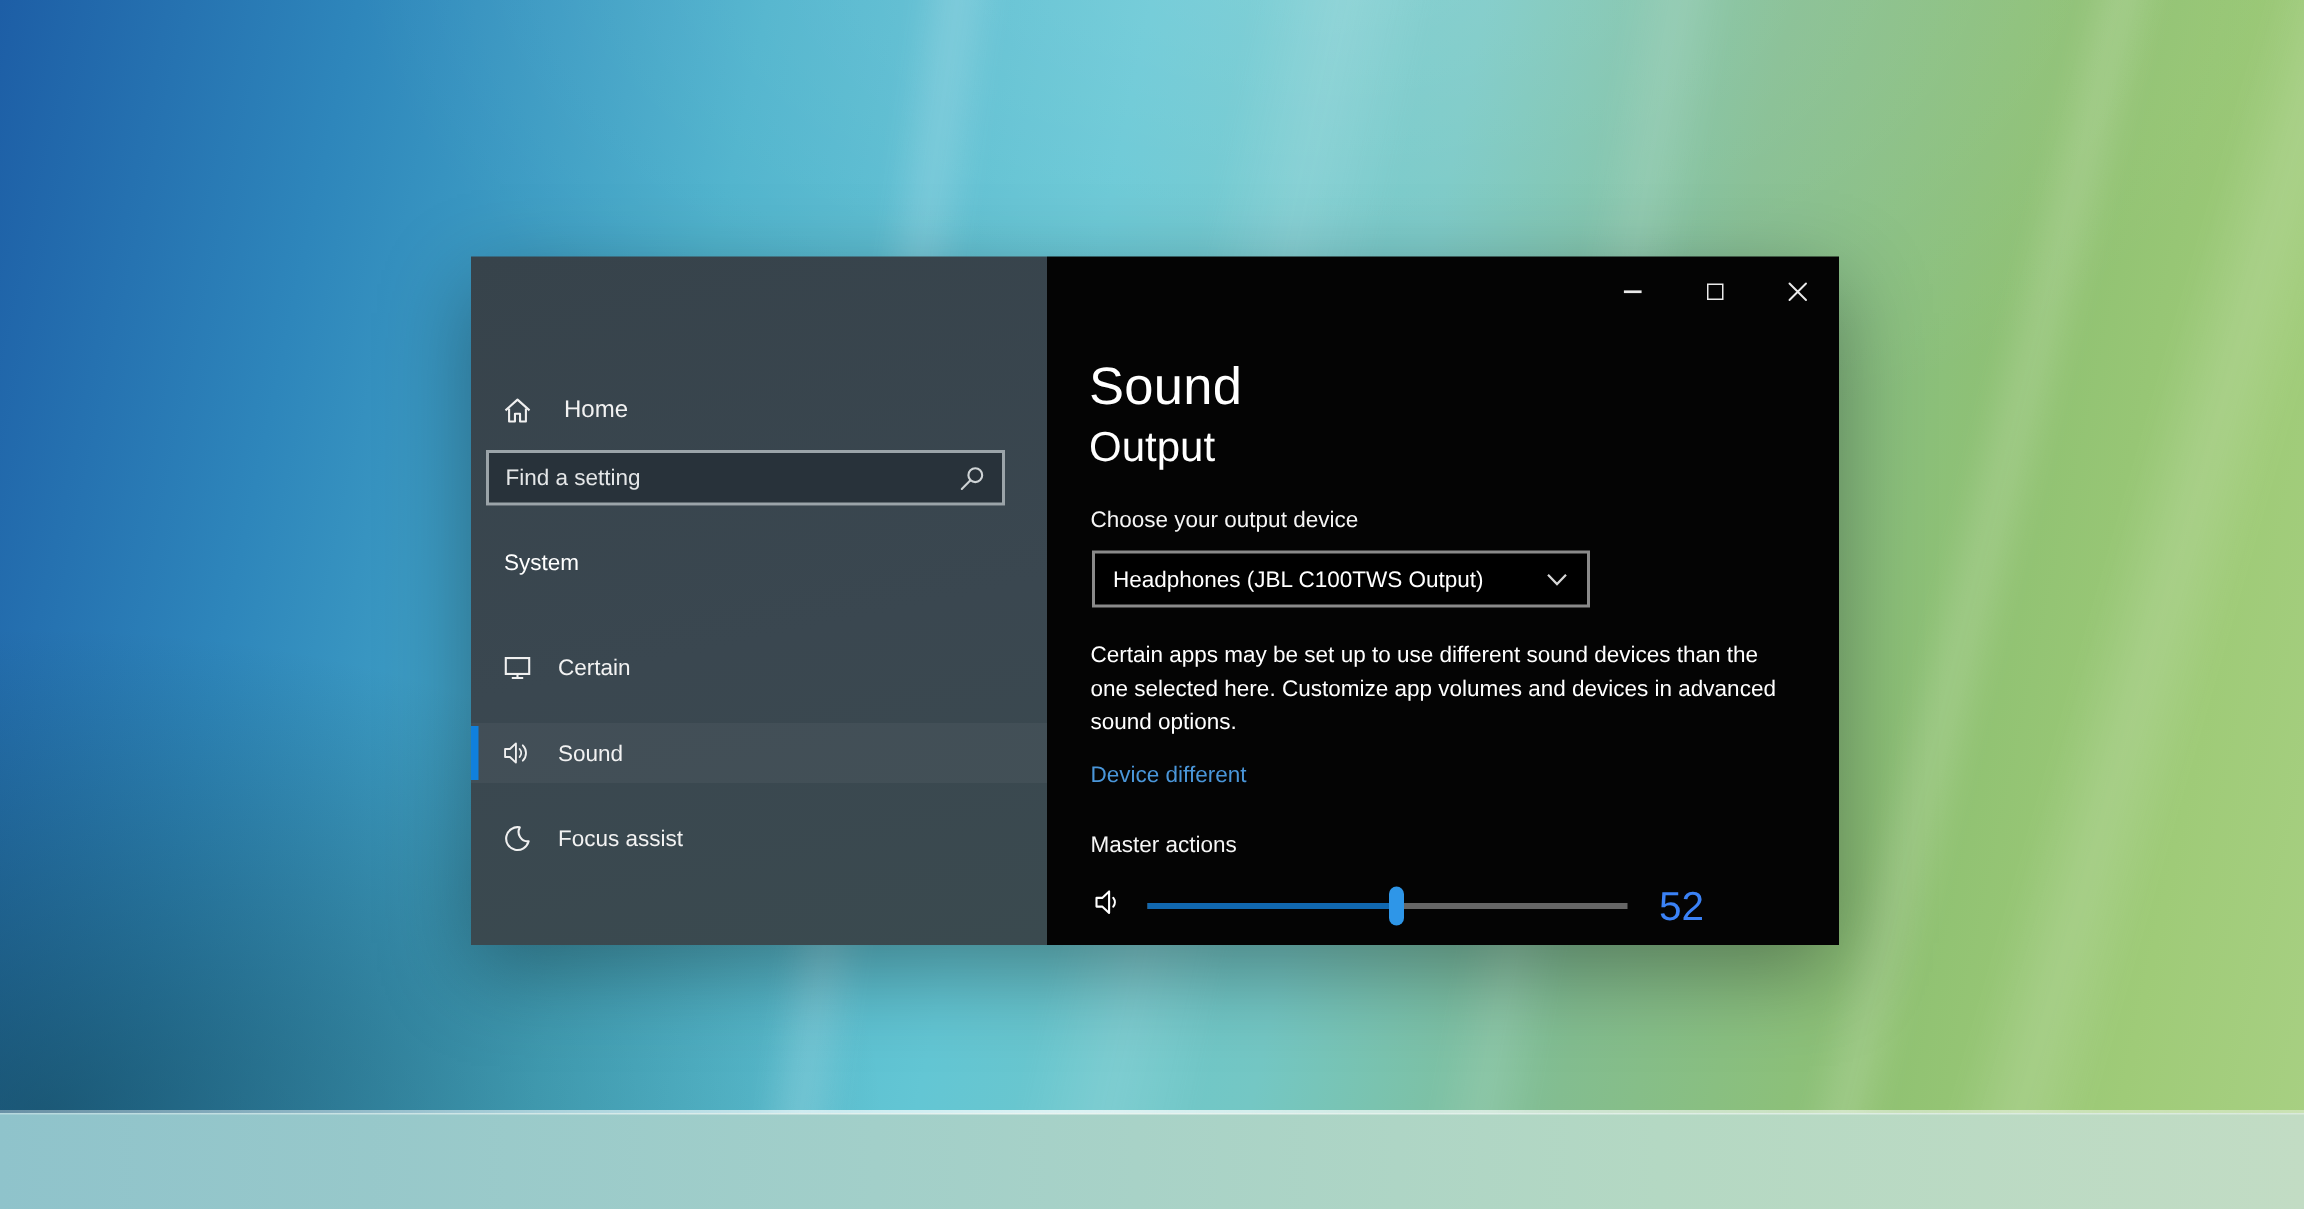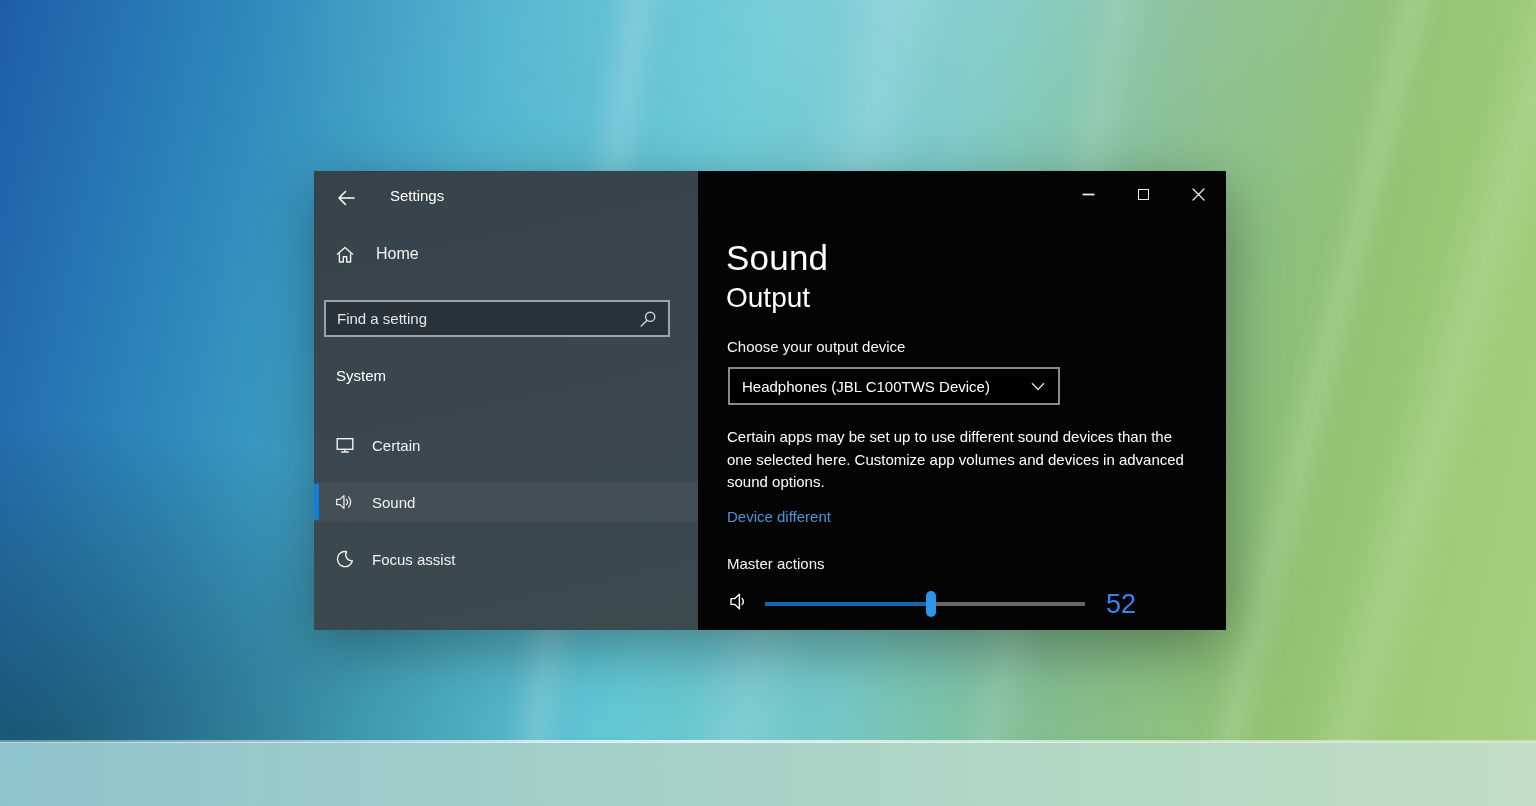--- a/index.html
+++ b/index.html
@@ -50,21 +50,21 @@
   }
   .sb-header { position:absolute; top:12px; left:0; width:100%; height:30px; }
   .back-btn {
     position:absolute; left:18px; top:2px; width:28px; height:26px;
     background:none; border:none; cursor:pointer; display:flex; align-items:center; justify-content:center;
   }
   .sb-title { position:absolute; left:76px; top:4px; font-size:15px; color:#fff; }
 
   .home-row {
     position:absolute; top:74px; left:0; width:100%; height:38px;
-    display:flex; align-items:flex-start; cursor:pointer;
+    display:flex; align-items:flex-end; cursor:pointer;
   }
   .home-row .nav-icon { margin-left:21px; }
   .home-row .nav-label { margin-left:21px; }
 
   .searchbox {
     position:absolute; top:129px; left:10px; width:346px; height:37px;
     background:#28323a; border:2px solid #9ba4a9; display:flex; align-items:center;
   }
   .searchbox input {
     flex:1; height:100%; background:transparent; border:none; outline:none;
@@ -147,30 +147,20 @@
   <div class="streak s1"></div>
   <div class="streak s2"></div>
   <div class="streak s3"></div>
   <div class="streak s4"></div>
   <div class="streak s5"></div>
   <div class="floor"></div>
 
   <div class="window">
 
     <aside class="sidebar">
-      <div class="sb-header">
-        <button class="back-btn">
-          <span>
-            <svg width="20" height="18" viewBox="0 0 20 18">
-              <path d="M18 9 H3 M9.5 2.5 L3 9 L9.5 15.5" stroke="#ffffff" stroke-width="1.5" fill="none" stroke-linecap="round" stroke-linejoin="round"></path>
-            </svg>
-          </span>
-        </button>
-        <span class="sb-title">Settings</span>
-      </div>
 
       <div class="home-row">
         <span class="nav-icon">
           <svg width="20" height="19" viewBox="0 0 20 19">
             <path d="M2 9.6 L10 2.4 L18 9.6" stroke="#f0f0f0" stroke-width="1.4" fill="none" stroke-linejoin="round"></path>
             <path d="M4.4 8.4 V17 H8.3 V11.8 H11.7 V17 H15.6 V8.4" stroke="#f0f0f0" stroke-width="1.4" fill="none" stroke-linejoin="round"></path>
           </svg>
         </span>
         <span class="nav-label">Home</span>
       </div>
@@ -240,21 +230,21 @@
           </span>
         </button>
       </div>
 
       <h1 class="page-title">Sound</h1>
       <h2 class="section-heading">Output</h2>
 
       <div class="field-label">Choose your output device</div>
 
       <div class="dropdown">
-        <span class="dd-value">Headphones (JBL C100TWS Device)</span>
+        <span class="dd-value">Headphones (JBL C100TWS Output)</span>
         <span>
           <svg width="14" height="9" viewBox="0 0 14 9">
             <path d="M1 1.2 L7 7.4 L13 1.2" stroke="#d6d6d6" stroke-width="1.5" fill="none"></path>
           </svg>
         </span>
       </div>
 
       <p class="description">Certain apps may be set up to use different sound devices than the one selected here. Customize app volumes and devices in advanced sound options.</p>
 
       <a class="link" href="#">Device different</a>

